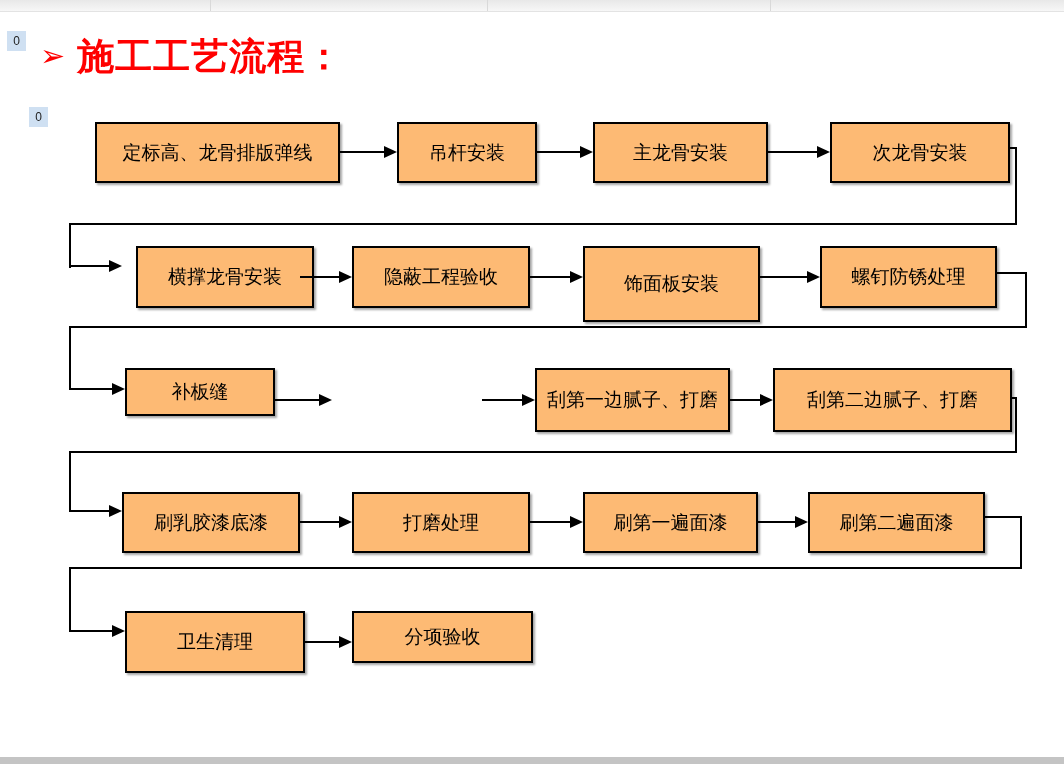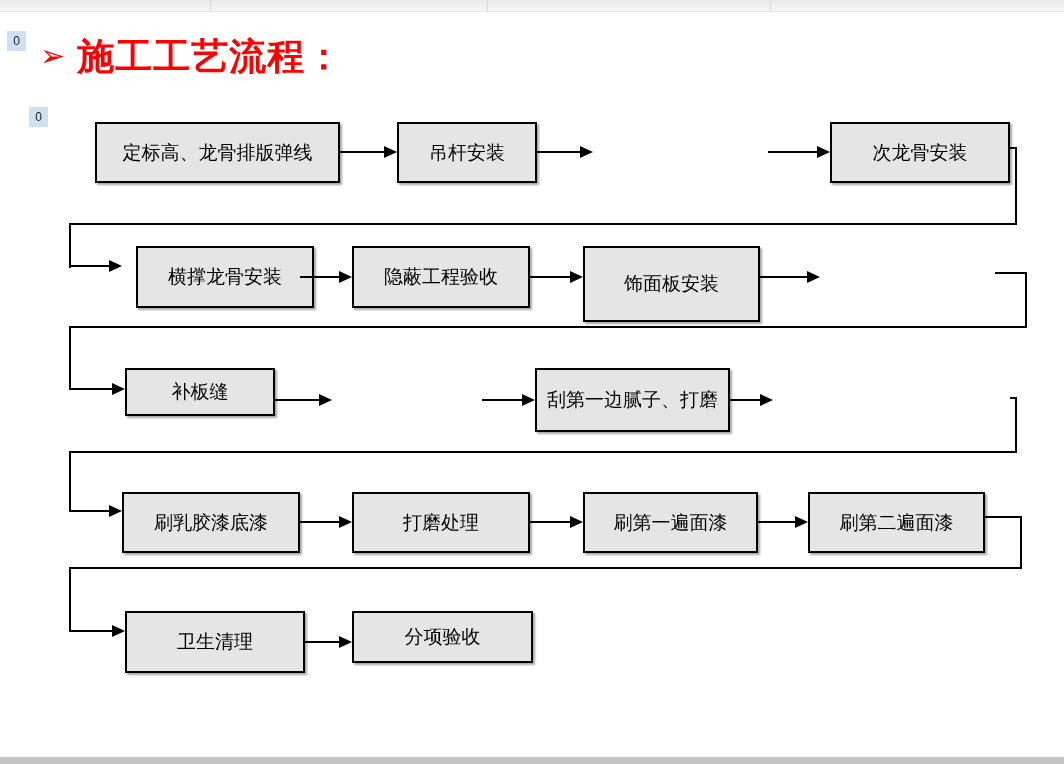--- a/index.html
+++ b/index.html
@@ -28,21 +28,21 @@
   .marker.m1{left:7px;top:31px;}
   .marker.m2{left:29px;top:107px;}
 
   
   .title-row{position:absolute;left:40px;top:33px;height:46px;display:flex;align-items:center;}
   .bullet{color:#ff0000;font-size:30px;margin-right:12px;line-height:1;}
   .page-title{color:#ff0000;font-size:37px;font-weight:bold;letter-spacing:1px;line-height:1;}
 
   
   .box{
-    position:absolute;box-sizing:border-box;background:#e5e5e5;border:2px solid #000000;
+    position:absolute;box-sizing:border-box;background:#fdba74;border:2px solid #000000;
     box-shadow:2px 2px 2px rgba(0,0,0,0.35);
     display:flex;align-items:center;justify-content:center;
     font-size:19px;color:#000000;white-space:nowrap;text-align:right;
   }
 
   
   .hline{position:absolute;height:2px;background:#000000;}
   .vline{position:absolute;width:2px;background:#000000;}
   .arr{
     position:absolute;width:0;height:0;
@@ -64,56 +64,59 @@
   <div class="marker m1">0</div>
   <div class="marker m2">0</div>
 
   <div class="title-row">
     <span class="bullet">➢</span>
     <span class="page-title">施工工艺流程：</span>
   </div>
 
   <div class="box" style="left:95px;top:122px;width:245px;height:61px">定标高、龙骨排版弹线</div>
   <div class="box" style="left:397px;top:122px;width:140px;height:61px">吊杆安装</div>
+  <div class="box" style="left:593px;top:122px;width:175px;height:61px">主龙骨安装</div>
   <div class="box" style="left:830px;top:122px;width:180px;height:61px">次龙骨安装</div>
 
   <div class="hline" style="left:340px;top:151px;width:45px"></div>
   <div class="arr" style="left:384px;top:146px"></div>
   <div class="hline" style="left:537px;top:151px;width:44px"></div>
   <div class="arr" style="left:580px;top:146px"></div>
   <div class="hline" style="left:768px;top:151px;width:50px"></div>
   <div class="arr" style="left:817px;top:146px"></div>
 
   <div class="hline" style="left:1008px;top:147px;width:9px"></div>
   <div class="vline" style="left:1015px;top:147px;height:78px"></div>
   <div class="hline" style="left:69px;top:223px;width:948px"></div>
   <div class="vline" style="left:69px;top:223px;height:45px"></div>
   <div class="hline" style="left:69px;top:265px;width:40px"></div>
   <div class="arr" style="left:109px;top:260px"></div>
 
   <div class="box" style="left:136px;top:246px;width:178px;height:62px">横撑龙骨安装</div>
   <div class="box" style="left:352px;top:246px;width:178px;height:62px">隐蔽工程验收</div>
   <div class="box" style="left:583px;top:246px;width:177px;height:76px">饰面板安装</div>
+  <div class="box" style="left:820px;top:246px;width:177px;height:62px">螺钉防锈处理</div>
 
   <div class="hline" style="left:300px;top:276px;width:39px"></div>
   <div class="arr" style="left:339px;top:271px"></div>
   <div class="hline" style="left:530px;top:276px;width:40px"></div>
   <div class="arr" style="left:570px;top:271px"></div>
   <div class="hline" style="left:760px;top:276px;width:47px"></div>
   <div class="arr" style="left:807px;top:271px"></div>
 
   <div class="hline" style="left:995px;top:272px;width:32px"></div>
   <div class="vline" style="left:1025px;top:272px;height:56px"></div>
   <div class="hline" style="left:69px;top:326px;width:958px"></div>
   <div class="vline" style="left:69px;top:326px;height:64px"></div>
   <div class="hline" style="left:69px;top:388px;width:43px"></div>
   <div class="arr" style="left:112px;top:383px"></div>
 
   <div class="box" style="left:125px;top:368px;width:150px;height:48px">补板缝</div>
   <div class="box" style="left:535px;top:368px;width:195px;height:64px">刮第一边腻子、打磨</div>
+  <div class="box" style="left:773px;top:368px;width:239px;height:64px">刮第二边腻子、打磨</div>
 
   <div class="hline" style="left:275px;top:399px;width:44px"></div>
   <div class="arr" style="left:319px;top:394px"></div>
   <div class="hline" style="left:482px;top:399px;width:40px"></div>
   <div class="arr" style="left:522px;top:394px"></div>
   <div class="hline" style="left:730px;top:399px;width:30px"></div>
   <div class="arr" style="left:760px;top:394px"></div>
 
   <div class="hline" style="left:1010px;top:397px;width:7px"></div>
   <div class="vline" style="left:1015px;top:397px;height:56px"></div>

